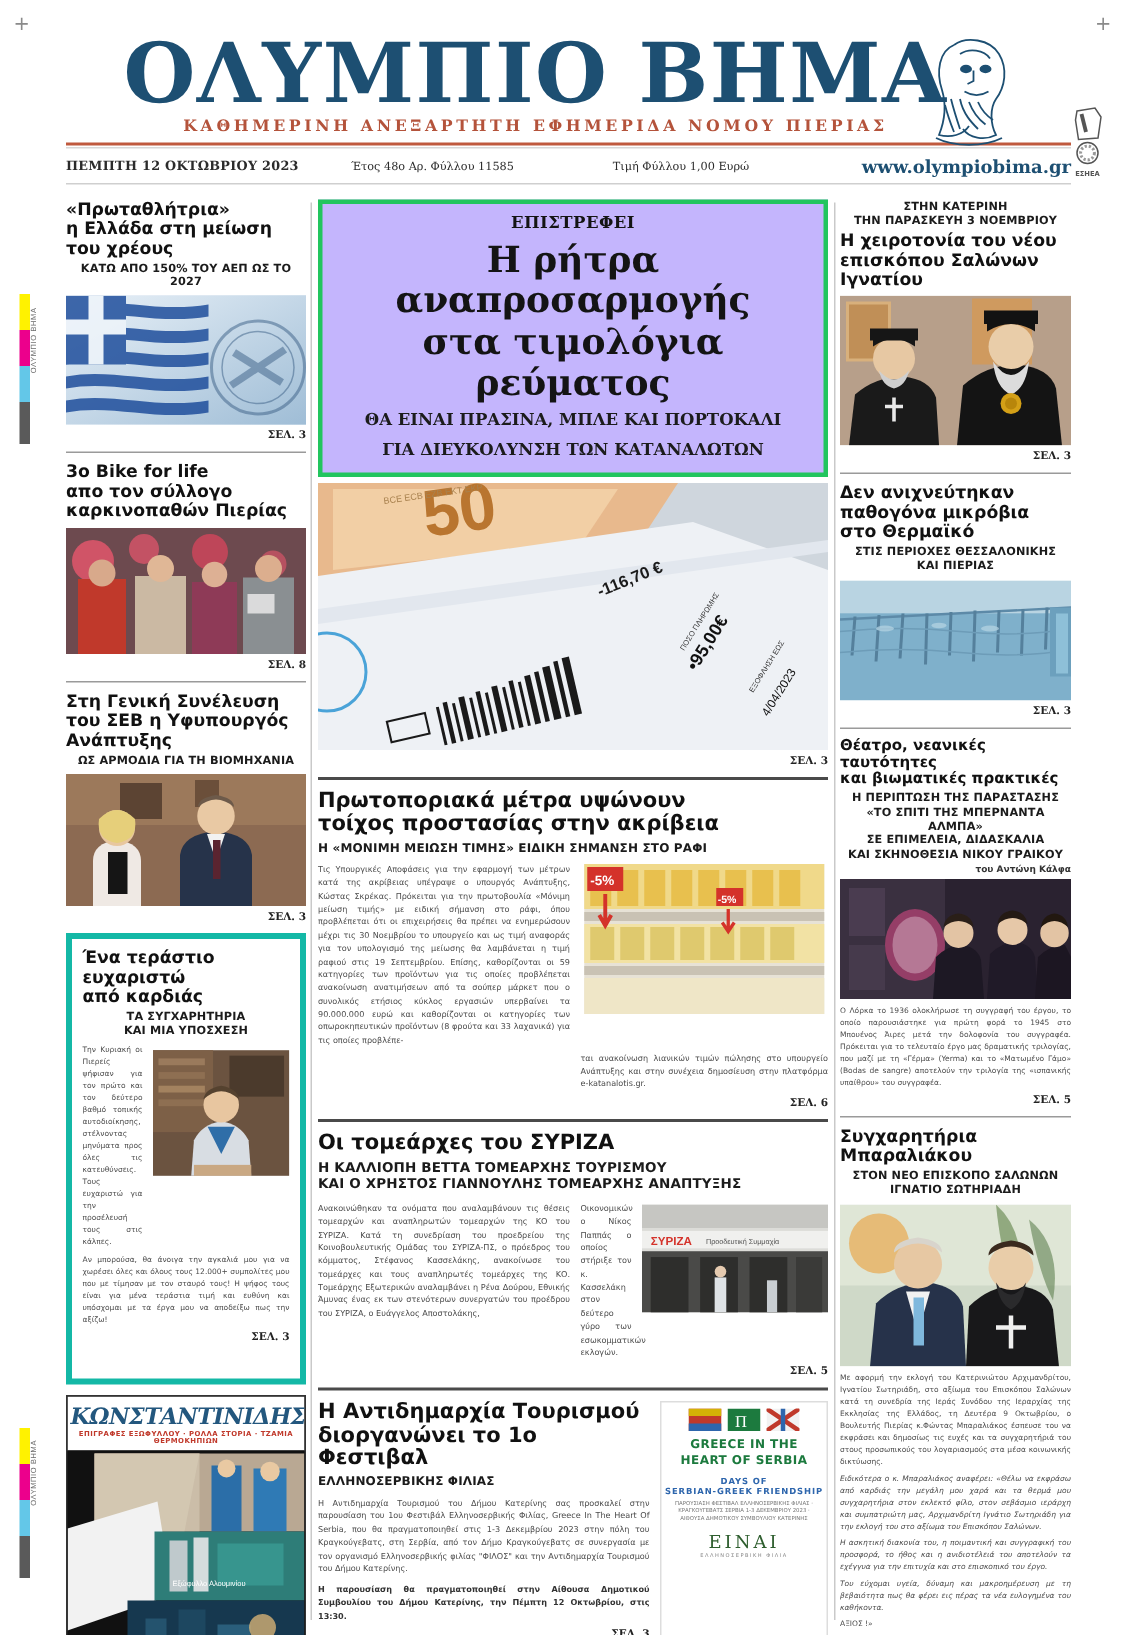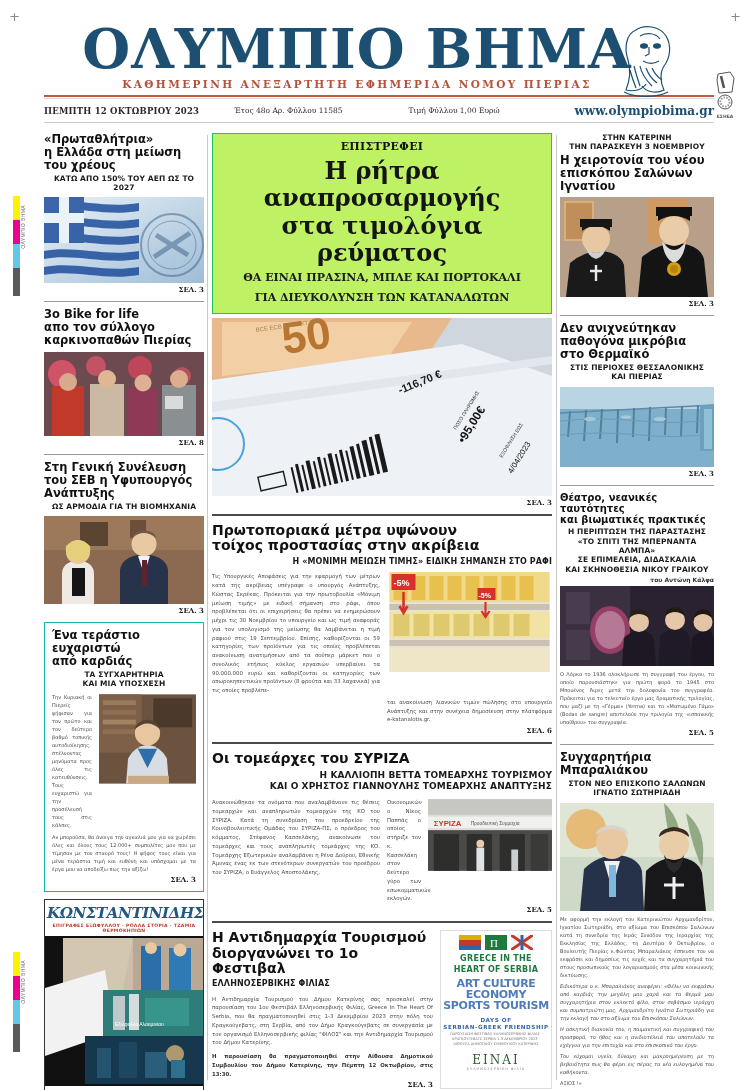--- a/index.html
+++ b/index.html
@@ -106,21 +106,21 @@
   .hl {
     font-family: "DejaVu Sans","Liberation Sans",sans-serif;
     font-weight: 700; color: #111;
     line-height: 1.12;
   }
   .hl-sm  { font-size: 11.5px; }
   .hl-xs  { font-size: 10px; }
   .hl-md  { font-size: 14px; }
   .subhl {
     font-family: "DejaVu Sans","Liberation Sans",sans-serif;
-    font-weight: 700; text-align: right; font-size: 8px;
+    font-weight: 700; text-align: left; font-size: 8px;
     color: #1b1b1b; line-height: 1.3; letter-spacing: .1px;
   }
   .page-ref {
     font-family: "DejaVu Serif","Liberation Serif",serif;
     font-weight: 700; font-size: 7px; text-align: right;
     color: #222; margin-top: 2px;
   }
 
   
   .photo { width: 100%; position: relative; overflow: hidden; }
@@ -133,43 +133,43 @@
   }
   .btext.tiny { font-size: 5px; line-height: 1.6; }
   .byline {
     font-size: 6px; font-weight: 700; text-align: right;
     color: #333; font-family: "DejaVu Sans","Liberation Sans",sans-serif;
     margin: 2px 0 3px;
   }
 
   
   .lead-box {
-    border: 1px solid #22c55e;
-    background: #bef264;
+    border: 3px solid #22c55e;
+    background: #c4b5fd;
     padding: 6px 8px 8px;
   }
   .lead-kicker {
     text-align: center; font-weight: 700; font-size: 11px;
     font-family: "DejaVu Serif","Liberation Serif",serif;
     color: #141414; letter-spacing: .3px; margin-bottom: 4px;
   }
   .lead-title {
     text-align: center;
     font-family: "DejaVu Serif","Liberation Serif",serif;
     font-weight: 700; font-size: 24px; line-height: 1.14;
     color: #141414;
   }
   .lead-sub {
     text-align: center; margin-top: 5px;
     font-family: "DejaVu Serif","Liberation Serif",serif;
     font-weight: 700; font-size: 11px; line-height: 1.28; color: #1c1c1c;
   }
 
   
-  .boxed { border: 1px solid #14b8a6; padding: 6px 7px 7px; }
+  .boxed { border: 4px solid #14b8a6; padding: 6px 7px 24px; }
 
   
   .ad {
     border: 1px solid #333; background: #111;
     padding: 0; overflow: hidden;
   }
   .ad-logo {
     background: #fff; padding: 4px 2px 3px; text-align: center;
   }
   .ad-name {
@@ -607,21 +607,20 @@
                 <text x="5" y="12" font-size="11" fill="#fff" font-family="serif">П</text>
               </svg>
             <svg class="pf" viewBox="0 0 22 15">
                 <rect width="22" height="15" fill="#f2f2f2"></rect>
                 <path d="M0 0 L22 15 M22 0 L0 15" stroke="#c0392b" stroke-width="3"></path>
                 <path d="M11 0 L11 15" stroke="#2e66ad" stroke-width="3"></path>
               </svg>
           </div>
           <div class="poster-t1">GREECE IN THE</div>
           <div class="poster-t1">HEART OF SERBIA</div>
-          <div class="poster-t2">ART CULTURE ECONOMY SPORTS TOURISM</div>
           <div class="poster-t3">DAYS OF</div>
           <div class="poster-t3" style="margin-top:1px;">SERBIAN-GREEK FRIENDSHIP</div>
           <div class="poster-t4">ΠΑΡΟΥΣΙΑΣΗ ΦΕΣΤΙΒΑΛ ΕΛΛΗΝΟΣΕΡΒΙΚΗΣ ΦΙΛΙΑΣ · ΚΡΑΓΚΟΥΓΕΒΑΤΣ ΣΕΡΒΙΑ 1-3 ΔΕΚΕΜΒΡΙΟΥ 2023 · ΑΙΘΟΥΣΑ ΔΗΜΟΤΙΚΟΥ ΣΥΜΒΟΥΛΙΟΥ ΚΑΤΕΡΙΝΗΣ</div>
           <div class="poster-logo">ΕΙΝΑΙ</div>
           <div class="poster-logo-sub">ΕΛΛΗΝΟΣΕΡΒΙΚΗ ΦΙΛΙΑ</div>
         </div>
       </div>
     </div>
 
   </div>

